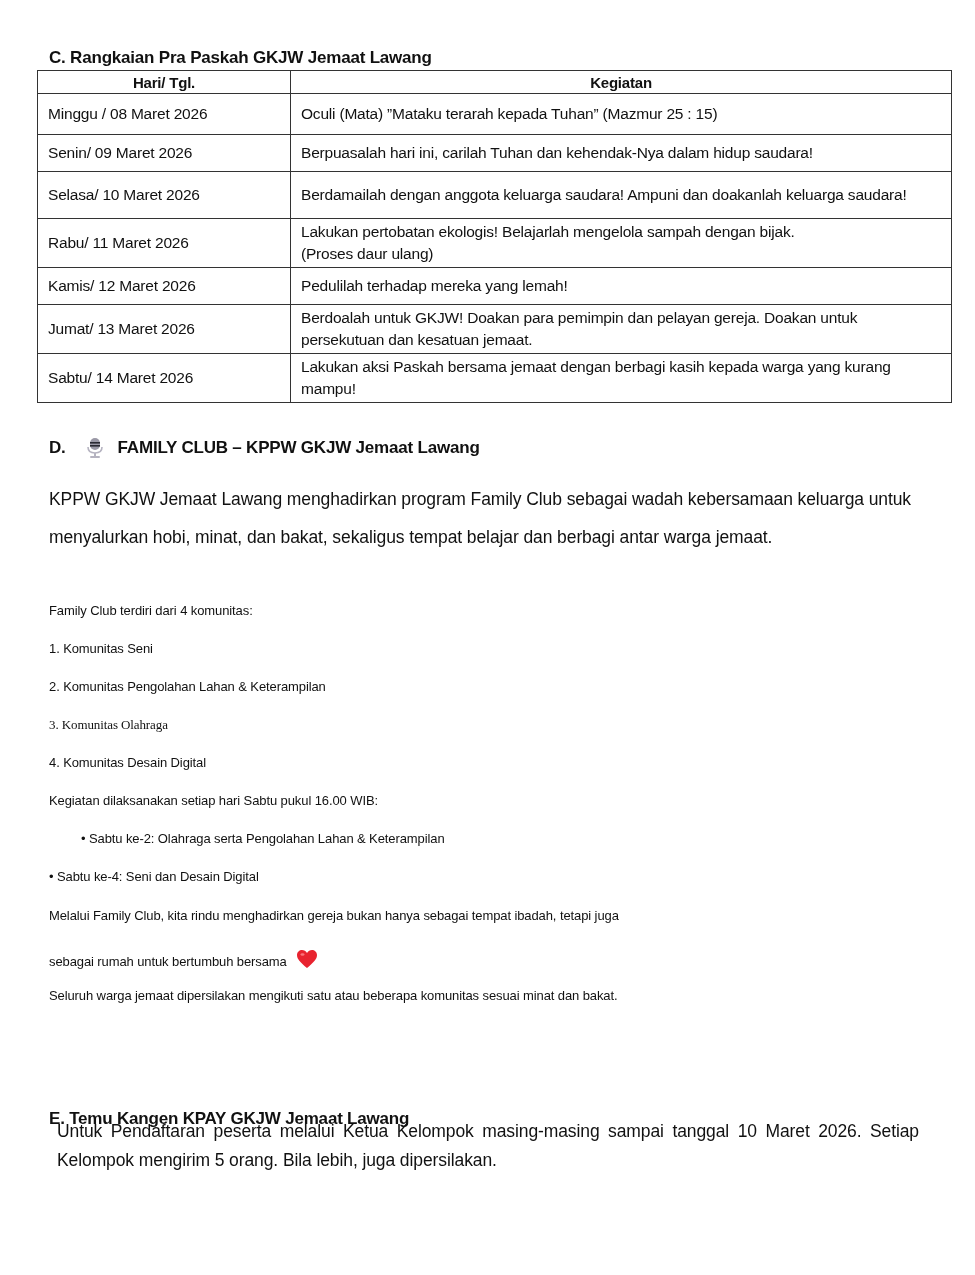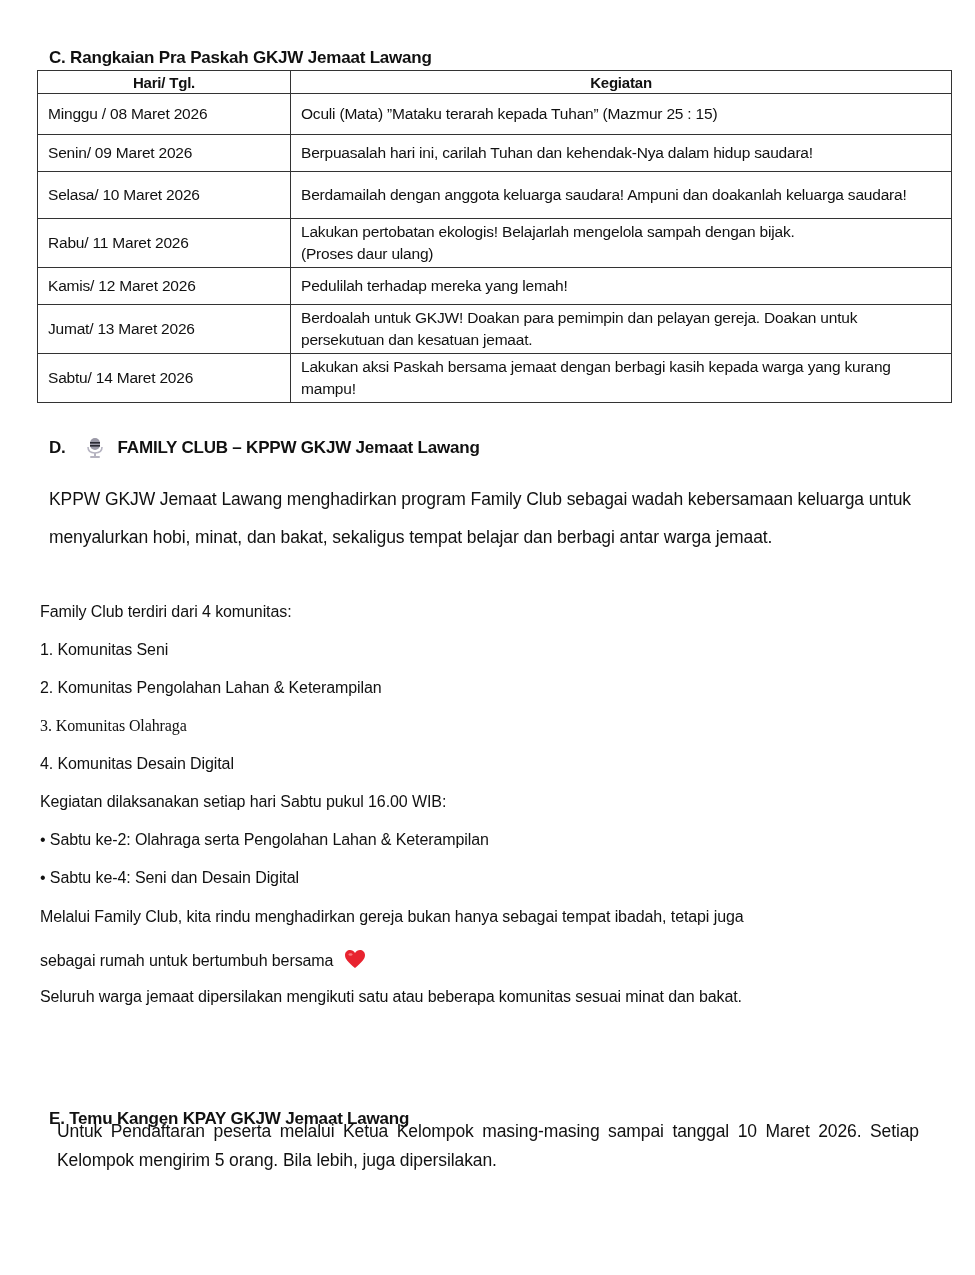--- a/index.html
+++ b/index.html
@@ -36,21 +36,21 @@
       position: absolute; left: 49px; top: 437px;
       font-size: 17px; font-weight: bold; letter-spacing: -0.2px;
       display: flex; align-items: center;
     }
     .h-d .mic { display: inline-block; width: 18px; height: 22px; margin: 0 14px 0 20px; }
     .para {
       position: absolute; left: 49px; width: 862px;
       font-size: 17.5px; letter-spacing: -0.1px; line-height: 38px;
     }
     .justify { text-align: justify; text-align-last: left; }
-    .line { position: absolute; left: 40px; font-size: 16px; letter-spacing: -0.1px; white-space: nowrap; }
+    .line { position: absolute; left: 49px; font-size: 13px; letter-spacing: -0.1px; white-space: nowrap; }
     .heart { display: inline-block; width: 22px; height: 20px; vertical-align: -3px; margin-left: 6px; }
     .h-e {
       position: absolute; left: 49px; top: 1081px;
       font-size: 17px; font-weight: bold; letter-spacing: -0.2px; margin-top: 28px;
     }
     .para-e {
       position: absolute; left: 49px; top: 1117px; width: 862px;
       font-size: 17.5px; line-height: 29px; text-align: justify; letter-spacing: -0.1px; margin-left: 8px;
     }
   </style>
@@ -119,21 +119,21 @@
   </div>
 
   <div class="para justify" style="top:480px;">KPPW GKJW Jemaat Lawang menghadirkan program Family Club sebagai wadah kebersamaan keluarga untuk menyalurkan hobi, minat, dan bakat, sekaligus tempat belajar dan berbagi antar warga jemaat.</div>
 
   <div class="line" style="top:603px;">Family Club terdiri dari 4 komunitas:</div>
   <div class="line" style="top:641px;">1. Komunitas Seni</div>
   <div class="line" style="top:679px;">2. Komunitas Pengolahan Lahan &amp; Keterampilan</div>
   <div class="line" style="top:717px;font-family:Liberation Serif, serif;">3. Komunitas Olahraga</div>
   <div class="line" style="top:755px;">4. Komunitas Desain Digital</div>
   <div class="line" style="top:793px;">Kegiatan dilaksanakan setiap hari Sabtu pukul 16.00 WIB:</div>
-  <div class="line" style="top:831px;">• Sabtu ke-2: Olahraga serta Pengolahan Lahan &amp; Keterampilan</div>
+  <div class="line" style="top:831px;margin-left:32px;">• Sabtu ke-2: Olahraga serta Pengolahan Lahan &amp; Keterampilan</div>
   <div class="line" style="top:869px;">• Sabtu ke-4: Seni dan Desain Digital</div>
   <div class="line" style="top:949px;">
     <span>sebagai rumah untuk bertumbuh bersama</span>
     <span class="heart">
       <svg width="22" height="20" viewBox="0 0 22 20">
         <path d="M11 19 C4 13 1 10 1 6 C1 3 3.5 1 6 1 C8 1 10 2.3 11 4 C12 2.3 14 1 16 1 C18.5 1 21 3 21 6 C21 10 18 13 11 19 Z" fill="#e8232f"></path>
         <ellipse cx="6.5" cy="5.5" rx="2" ry="1.3" fill="#ff8a8f" opacity="0.8"></ellipse>
       </svg>
     </span>
   </div>

